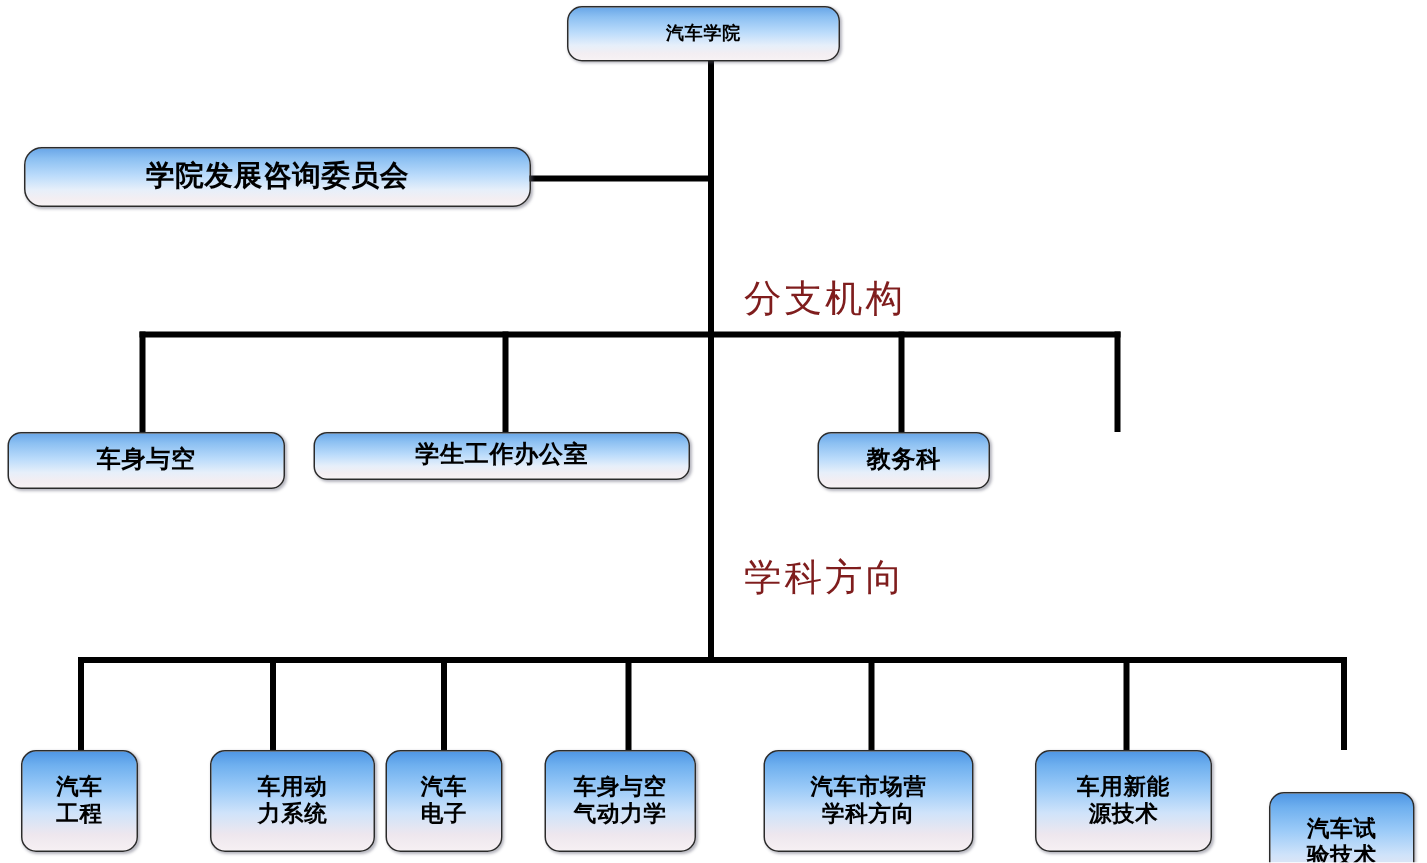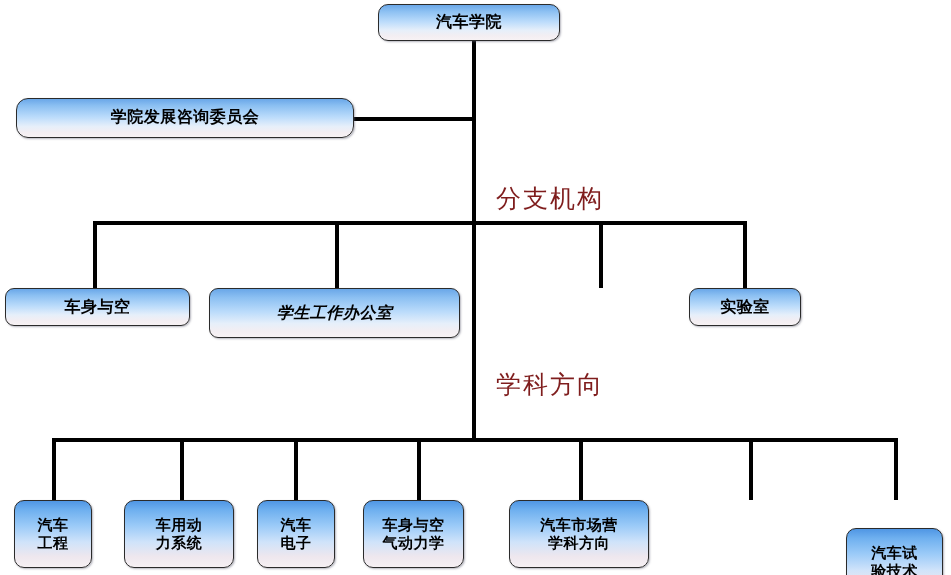--- a/index.html
+++ b/index.html
@@ -36,27 +36,26 @@
     align-items: center;
     justify-content: center;
     text-align: center;
     font-weight: bold;
     color: #000000;
     line-height: 1.18;
     letter-spacing: 0.5px;
     white-space: pre-line;
   }
   .node.root {
-    font-size: 16px;
+    font-size: 12px;
     border-radius: 10px;
   }
   .node.committee {
-    font-size: 16px;
+    font-size: 19px;
     border-radius: 12px;
-    font-family: Liberation Mono, monospace;
   }
   .node.branch {
     font-size: 16px;
   }
   .node.disc {
     font-size: 15px;
     border-radius: 10px;
     background: linear-gradient(to bottom,
         #4f96e4 0%,
         #6fb0ef 14%,
@@ -111,29 +110,31 @@
   <div class="line v" style="left:894px; top:438px; height:62px;"></div>
 
   <div class="section-label" style="left:496px; top:182px;">分支机构</div>
   <div class="section-label" style="left:496px; top:368px;">学科方向</div>
 
   <div class="node root" style="left:378px; top:4px; width:182px; height:37px;">汽车学院</div>
 
   <div class="node committee" style="left:16px; top:98px; width:338px; height:40px;">学院发展咨询委员会</div>
 
   <div class="node branch" style="left:5px; top:288px; width:185px; height:38px;">车身与空</div>
-  <div class="node branch" style="left:209px; top:288px; width:251px; height:50px;font-style:italic;">学生工作办公室</div>
-  <div class="node branch" style="left:689px; top:288px; width:112px; height:38px;">实验室</div>
+  <div class="node branch" style="left:209px; top:288px; width:251px; height:32px;">学生工作办公室</div>
+  <div class="node branch" style="left:545px; top:288px; width:115px; height:38px;">教务科</div>
 
   <div class="node disc" style="left:14px; top:500px; width:78px; height:68px;">汽车
 工程</div>
-  <div class="node disc" style="left:124px; top:500px; width:110px; height:68px;">车用动
+  <div class="node disc" style="left:140px; top:500px; width:110px; height:68px;">车用动
 力系统</div>
   <div class="node disc" style="left:257px; top:500px; width:78px; height:68px;">汽车
 电子</div>
   <div class="node disc" style="left:363px; top:500px; width:101px; height:68px;">车身与空
 气动力学</div>
   <div class="node disc" style="left:509px; top:500px; width:140px; height:68px;">汽车市场营
 学科方向</div>
+  <div class="node disc" style="left:690px; top:500px; width:118px; height:68px;">车用新能
+源技术</div>
   <div class="node disc" style="left:846px; top:528px; width:97px; height:68px;">汽车试
 验技术</div>
 
 </div>
 
 </body></html>

